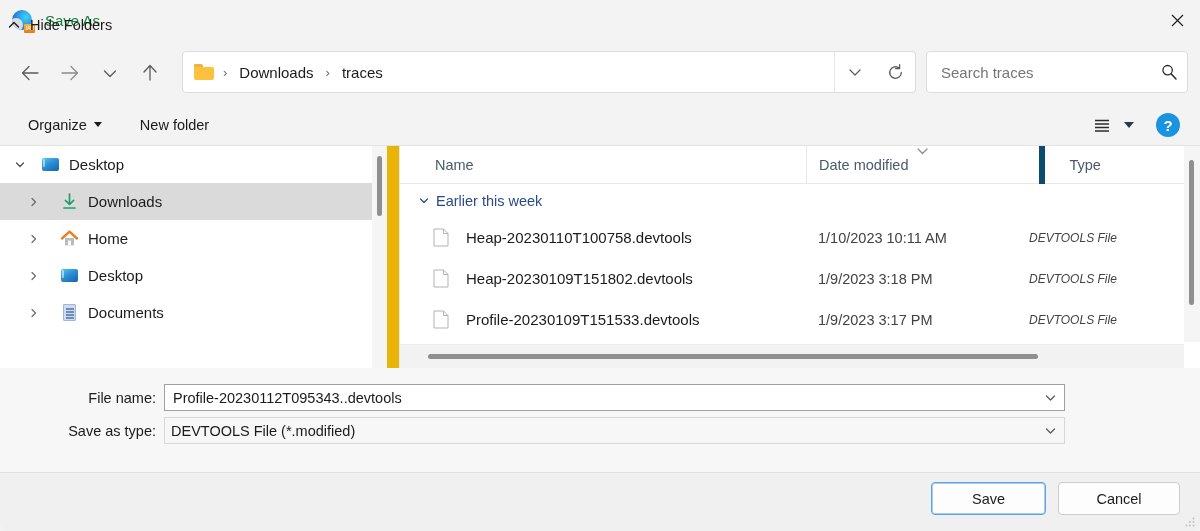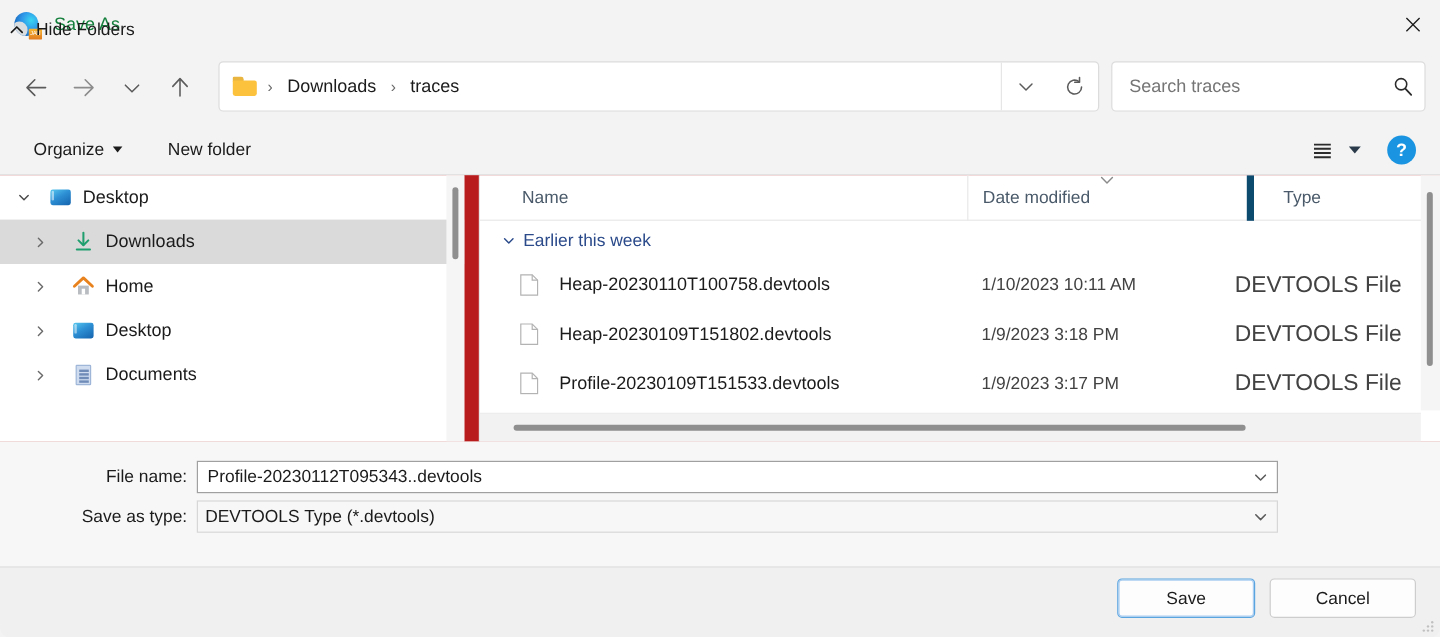--- a/index.html
+++ b/index.html
@@ -177,21 +177,21 @@
     background: #1a94e0;
     color: #ffffff; font-size: 15px; font-weight: bold;
     display: flex; align-items: center; justify-content: center;
     margin-right: 20px; cursor: default;
   }
 
   
   .body-area {
     position: absolute; left: 0; top: 146px;
     width: 1200px; height: 222px;
-    background: #b91c1c;
+    background: #eab308;
   }
 
   
   .sidebar {
     position: absolute; left: 0; top: 0;
     width: 387px; height: 222px;
     background: #ffffff;
     overflow: hidden;
   }
   .tree-item {
@@ -287,21 +287,21 @@
     display: flex; align-items: center;
   }
   .file-name {
     font-size: 15px; color: #1b1b1b; margin-left: 11px;
     width: 340px; white-space: nowrap;
   }
   .file-date {
     font-size: 14.5px; color: #424242; width: 211px; padding-left: 12px;
   }
   .file-type {
-    font-size: 19px; color: #424242; width: 180px; padding-left: 12px;
+    font-size: 12px; color: #424242; width: 180px; padding-left: 12px; font-style: italic;
   }
 
   .fl-sb-v {
     position: absolute; right: 0; top: 0;
     width: 16px; height: 196px; background: #f5f5f5;
   }
   .fl-thumb-v {
     position: absolute; left: 5px; top: 14px;
     width: 5px; height: 145px; border-radius: 3px; background: #8f8f8f;
     cursor: default;
@@ -644,21 +644,21 @@
           <svg width="13" height="10" viewBox="0 0 13 10">
             <path d="M2.5,3 L6.5,7 L10.5,3" stroke="#5b5b5b" stroke-width="1.3" fill="none" stroke-linecap="round" stroke-linejoin="round"></path>
           </svg>
         </span>
       </div>
     </div>
 
     <div class="field-row type">
       <span class="field-label">Save as type:</span>
       <div class="combo flat">
-        <span class="combo-value">DEVTOOLS Type (*.devtools)</span>
+        <span class="combo-value">DEVTOOLS File (*.modified)</span>
         <span class="combo-caret">
           <svg width="13" height="10" viewBox="0 0 13 10">
             <path d="M2.5,3 L6.5,7 L10.5,3" stroke="#5b5b5b" stroke-width="1.3" fill="none" stroke-linecap="round" stroke-linejoin="round"></path>
           </svg>
         </span>
       </div>
     </div>
   </div>
 
   <div class="footer"></div>

